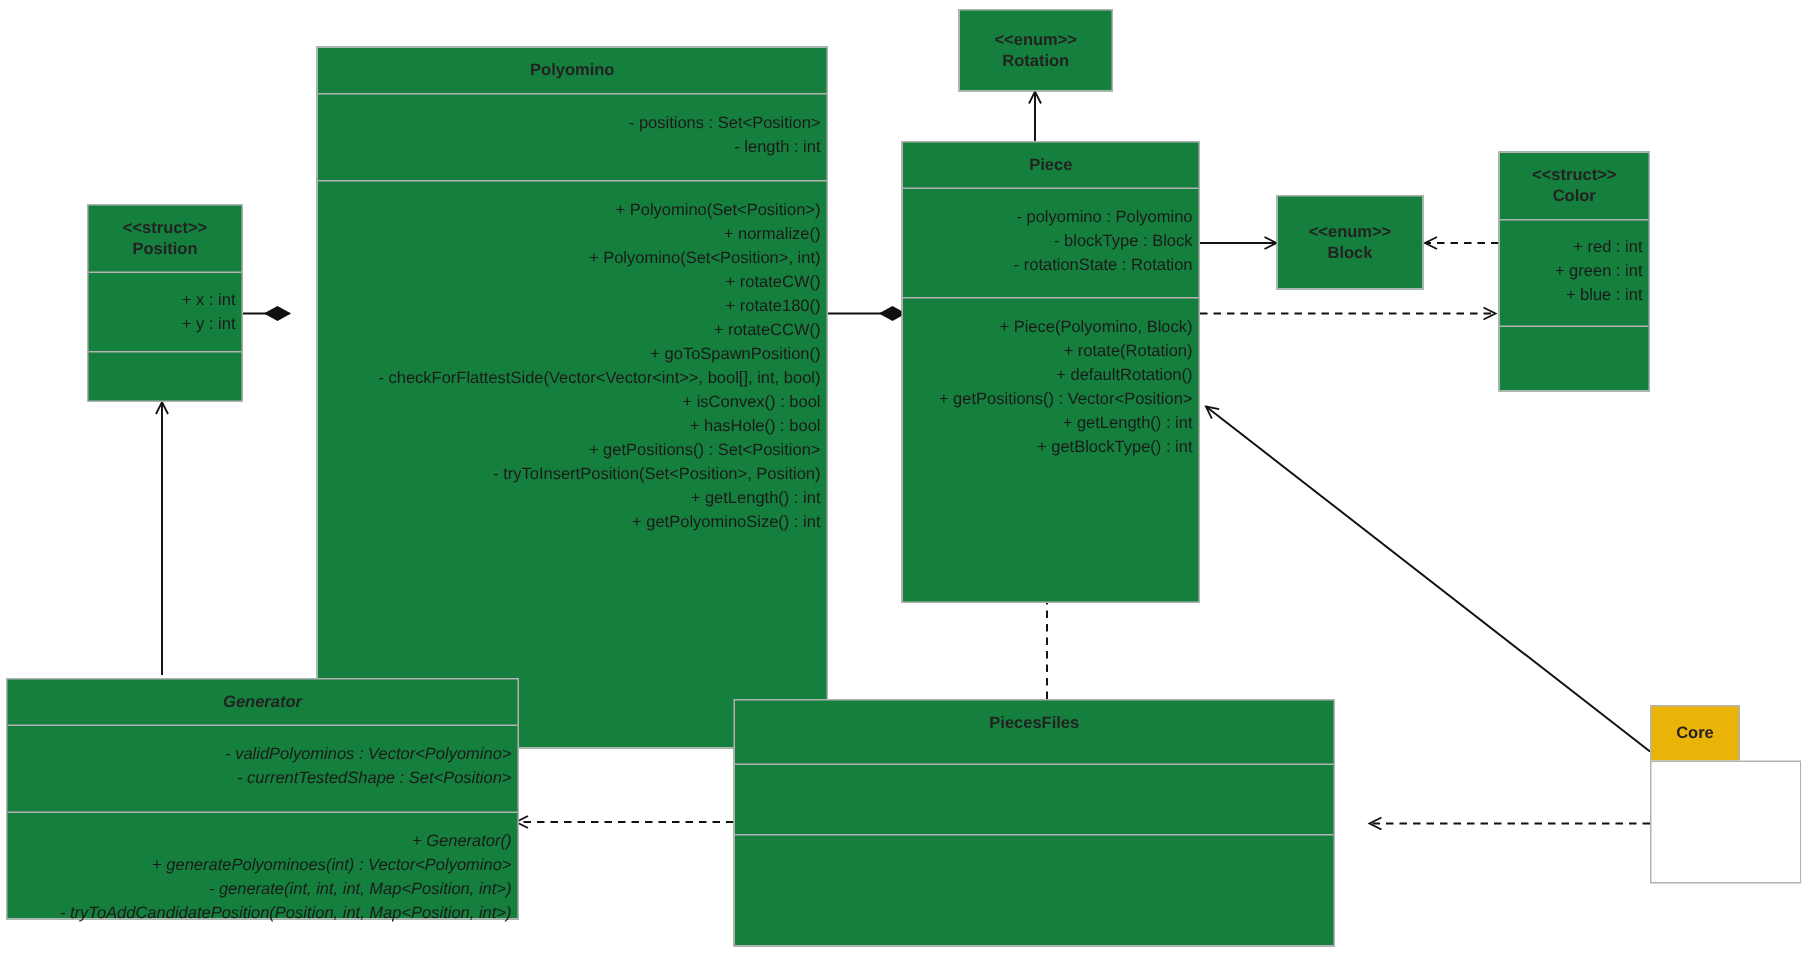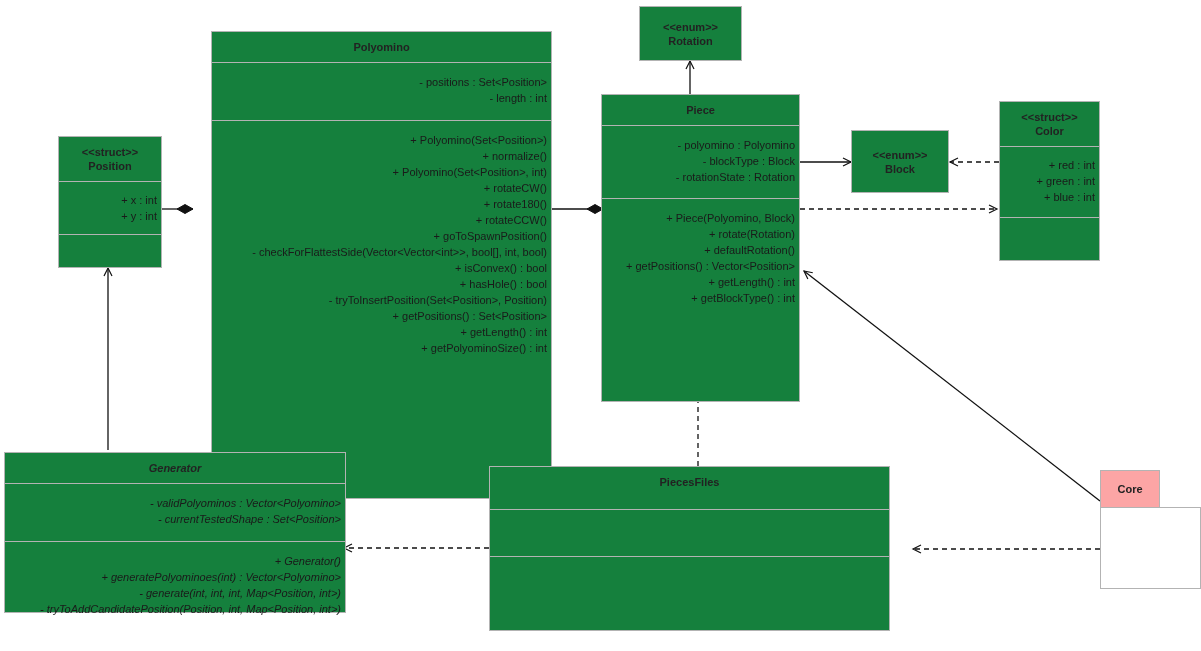--- a/index.html
+++ b/index.html
@@ -67,21 +67,21 @@
     height: 20px;
   }
   
   .pkg {
     position: absolute;
   }
   .pkg-tab {
     position: absolute;
     box-sizing: border-box;
     border: 1px solid #b3b3b3;
-    background: #fca5a5;
+    background: #eab308;
     left: 0;
     top: 0;
     width: 60px;
     height: 38px;
     display: flex;
     align-items: center;
     justify-content: center;
   }
   .pkg-tab-label {
     font-size: 11px;
@@ -189,22 +189,22 @@
       <div class="cls-member">+ Polyomino(Set&lt;Position&gt;)</div>
       <div class="cls-member">+ normalize()</div>
       <div class="cls-member">+ Polyomino(Set&lt;Position&gt;, int)</div>
       <div class="cls-member">+ rotateCW()</div>
       <div class="cls-member">+ rotate180()</div>
       <div class="cls-member">+ rotateCCW()</div>
       <div class="cls-member">+ goToSpawnPosition()</div>
       <div class="cls-member">- checkForFlattestSide(Vector&lt;Vector&lt;int&gt;&gt;, bool[], int, bool)</div>
       <div class="cls-member">+ isConvex() : bool</div>
       <div class="cls-member">+ hasHole() : bool</div>
+      <div class="cls-member">+ getPositions() : Set&lt;Position&gt;</div>
       <div class="cls-member">- tryToInsertPosition(Set&lt;Position&gt;, Position)</div>
-      <div class="cls-member">+ getPositions() : Set&lt;Position&gt;</div>
       <div class="cls-member">+ getLength() : int</div>
       <div class="cls-member">+ getPolyominoSize() : int</div>
     </div>
   </div>
 
   <div class="uml-class" style="left:639px; top:6px; width:103px; height:55px; justify-content:center;">
     <div class="cls-title" style="padding:0;"><span>&lt;&lt;enum&gt;&gt;</span><br><span>Rotation</span></div>
   </div>
 
   <div class="uml-class" style="left:601px; top:94px; width:199px; height:308px;">

